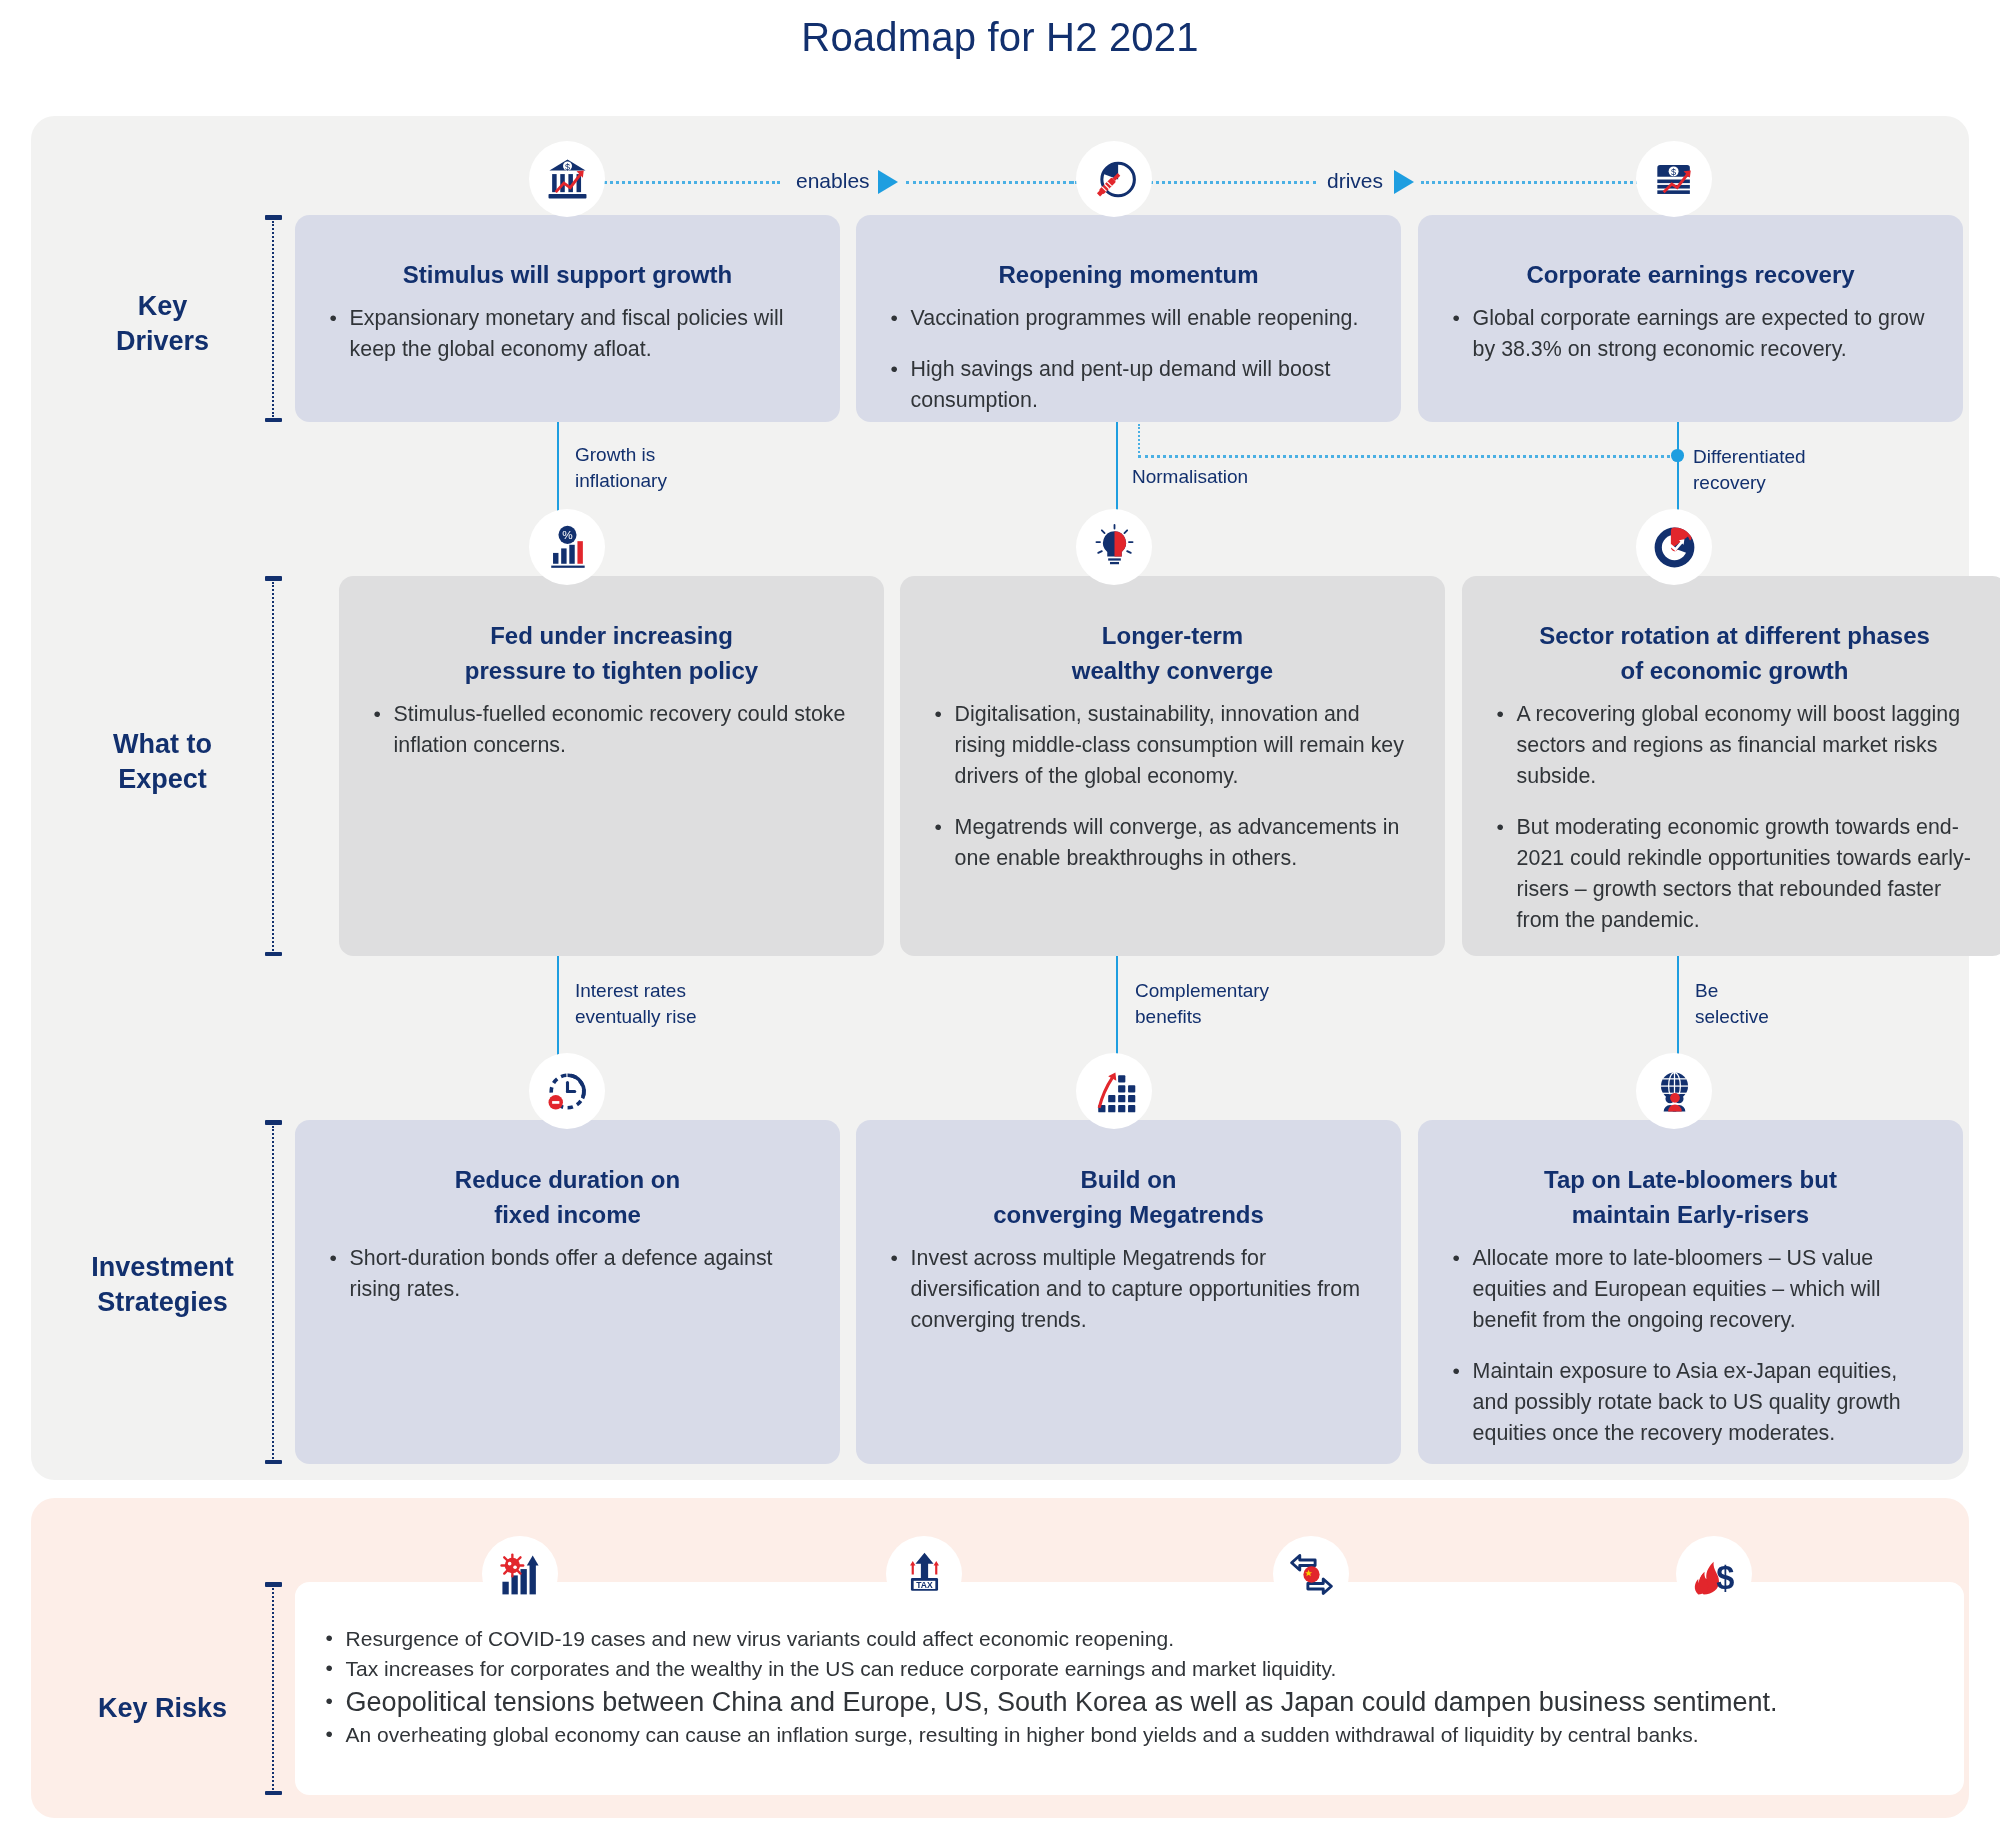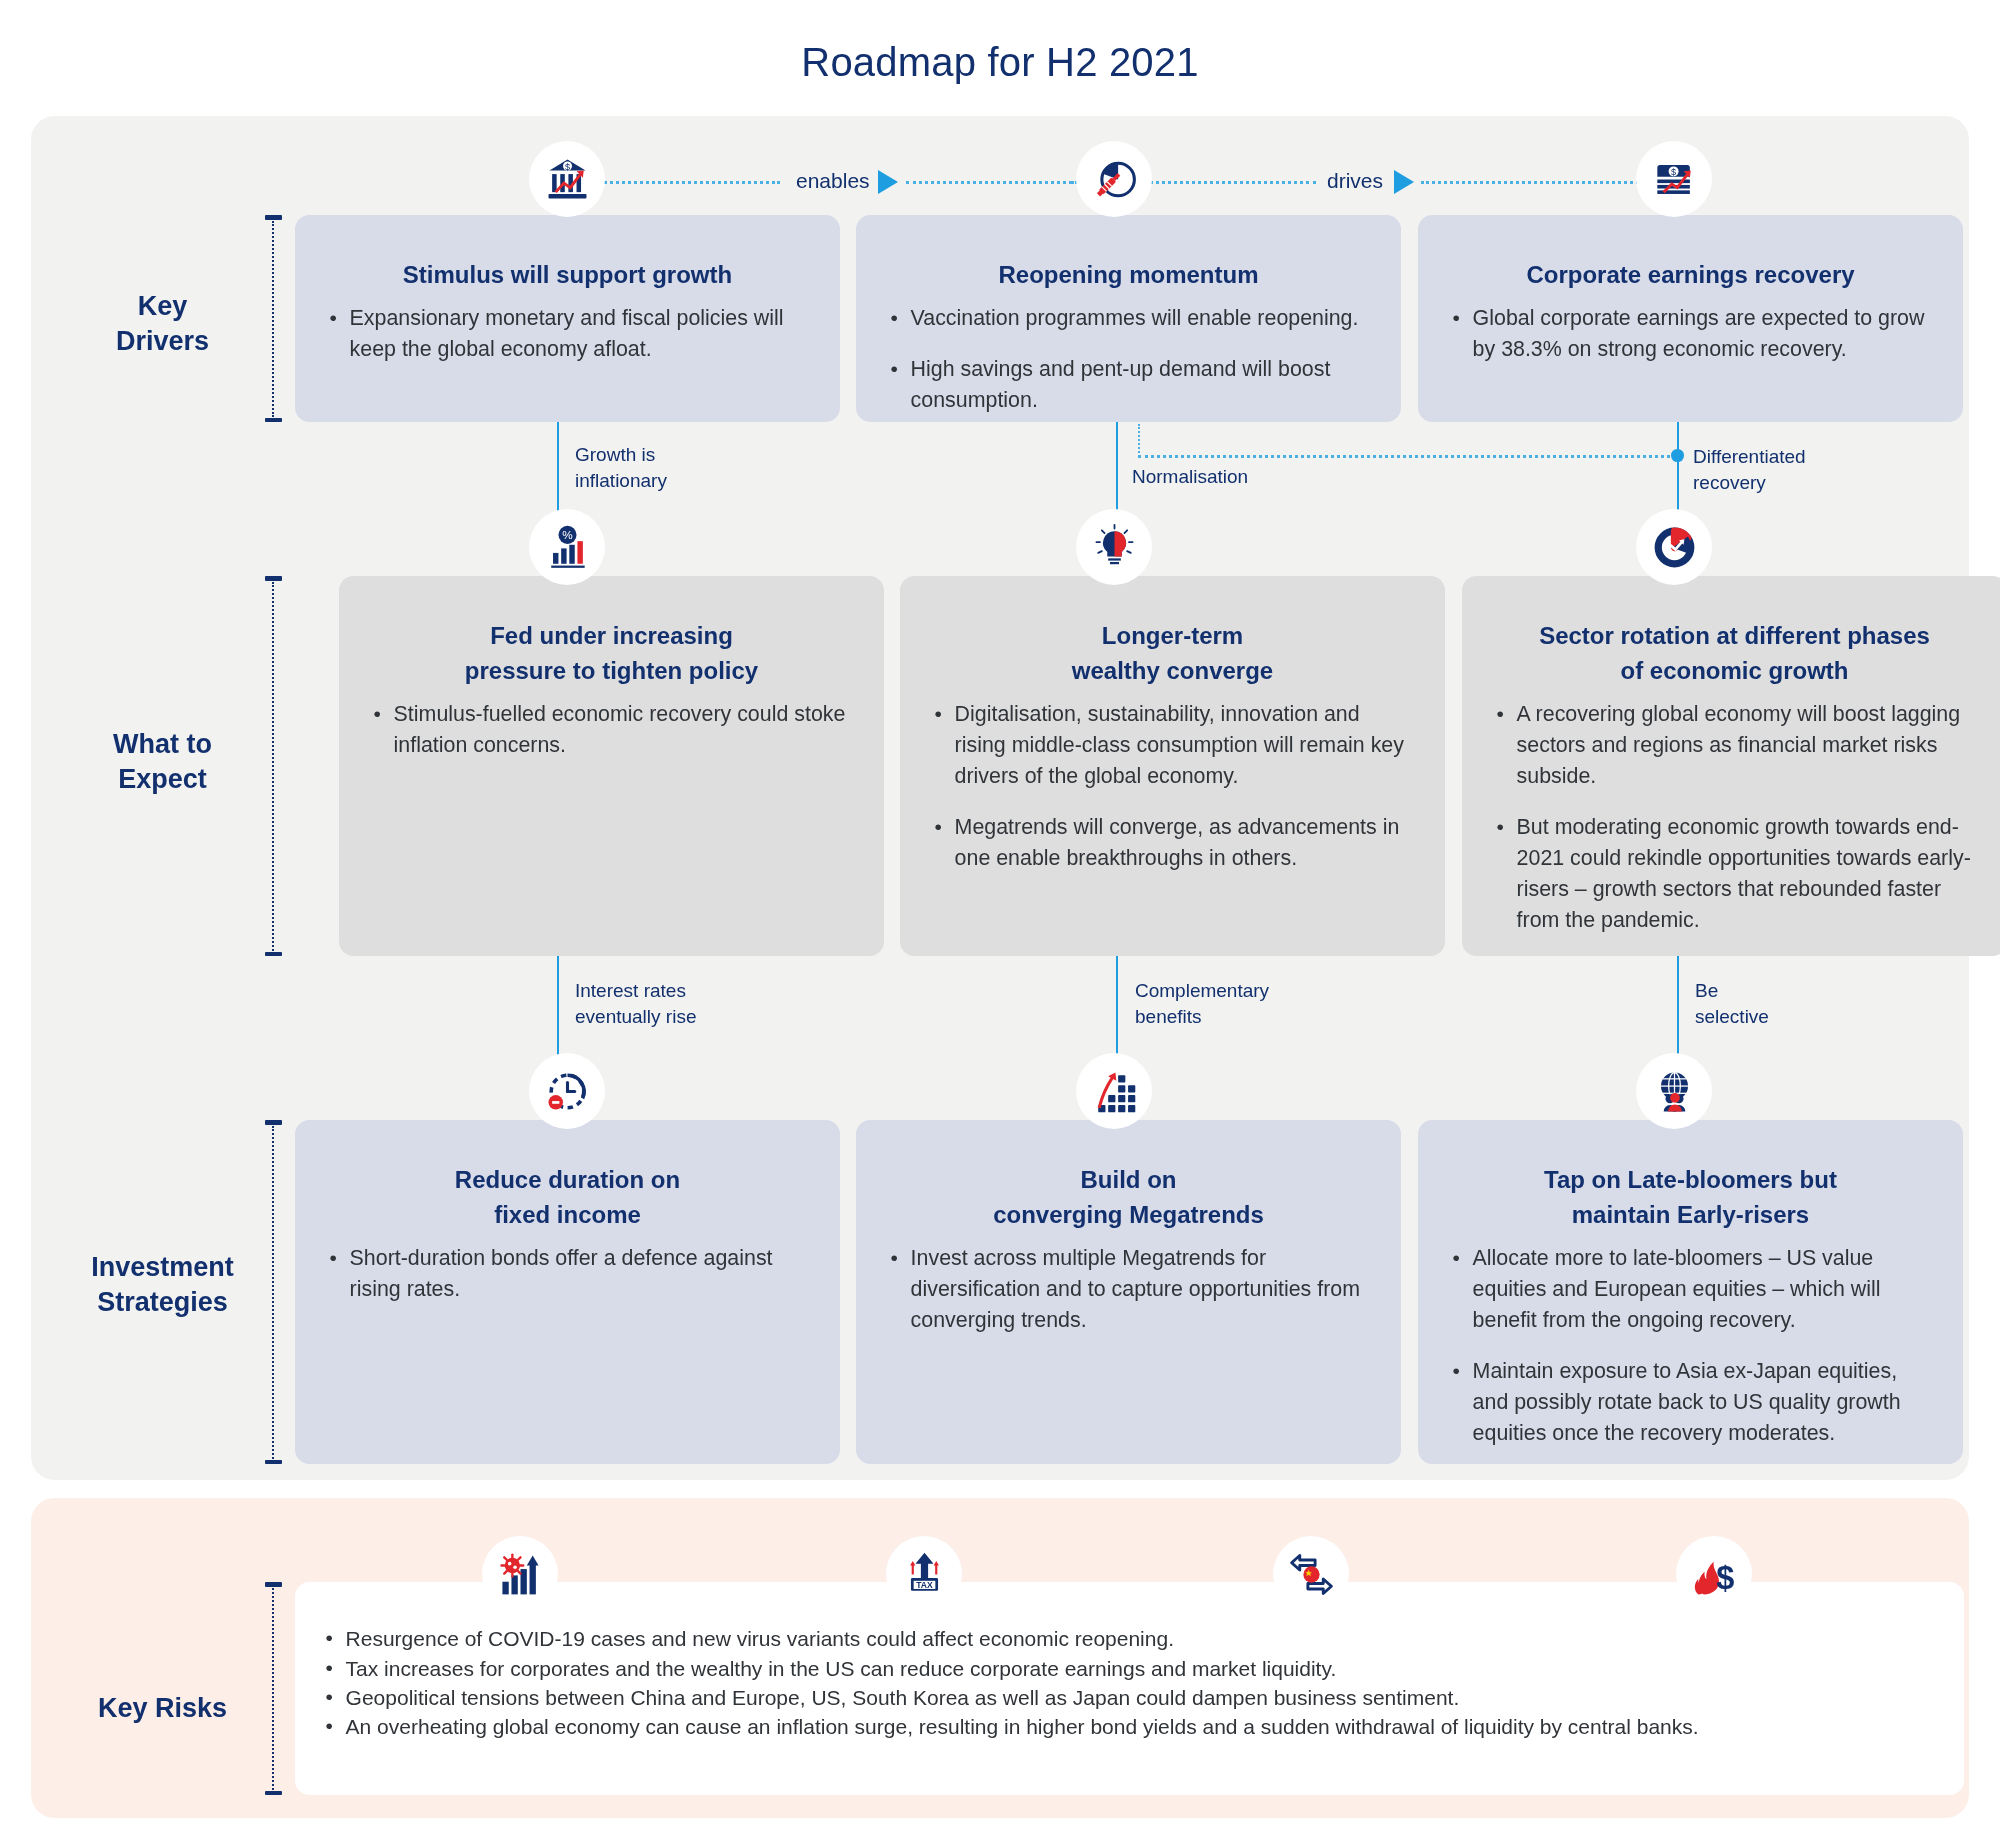--- a/index.html
+++ b/index.html
@@ -9,21 +9,21 @@
     font-family: "Liberation Sans", sans-serif;
     position: relative;
     overflow: hidden;
   }
   .page-title {
     text-align: center;
     color: #12306e;
     font-size: 40px;
     font-weight: 400;
     letter-spacing: 0.2px;
-    padding-top: 36px;
+    padding-top: 11px;
     height: 82px;
     line-height: 53px;
   }
 
   
   .main-panel {
     position: absolute;
     left: 31px; top: 116px;
     width: 1938px; height: 1364px;
     background: #f2f2f1;
@@ -515,20 +515,20 @@
 
 <div class="card white" style="left:295px; top:1582px; width:1669px; height:213px; padding:42px 27px 18px 27px;">
   <div style="display:flex; gap:0;flex-direction:column;">
     <ul class="bullets" style="flex:1; padding-right:23.6px;">
       <li style="font-size:21px; line-height:30px;">Resurgence of COVID-19 cases and new virus variants could affect economic reopening.</li>
     </ul>
     <ul class="bullets" style="flex:1; padding-right:23.6px;">
       <li style="font-size:21px; line-height:30px;">Tax increases for corporates and the wealthy in the US can reduce corporate earnings and market liquidity.</li>
     </ul>
     <ul class="bullets" style="flex:1; padding-right:23.6px;">
-      <li style="font-size:21px; line-height:28px;">Geopolitical tensions between China and Europe, US, South Korea as well as Japan could dampen business sentiment.</li>
+      <li style="font-size:27px; line-height:36px;">Geopolitical tensions between China and Europe, US, South Korea as well as Japan could dampen business sentiment.</li>
     </ul>
     <ul class="bullets" style="flex:1;">
       <li style="font-size:21px; line-height:30px;">An overheating global economy can cause an inflation surge, resulting in higher bond yields and a sudden withdrawal of liquidity by central banks.</li>
     </ul>
   </div>
 </div>
 
 
 </body></html>

